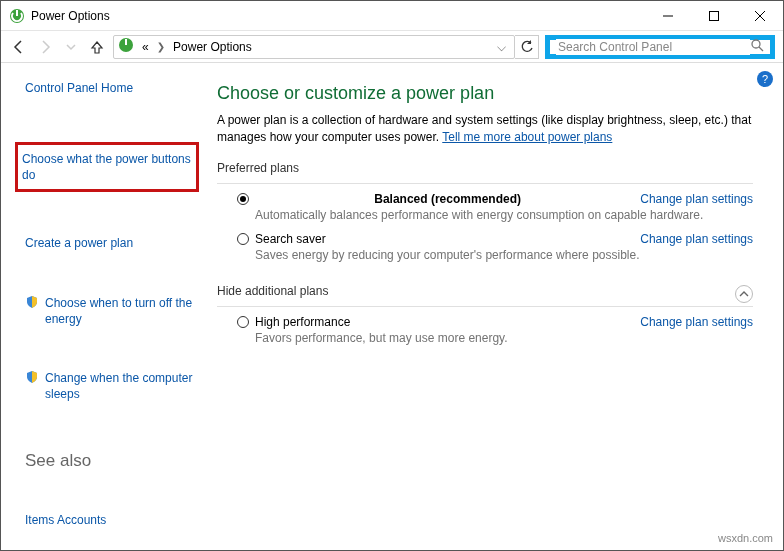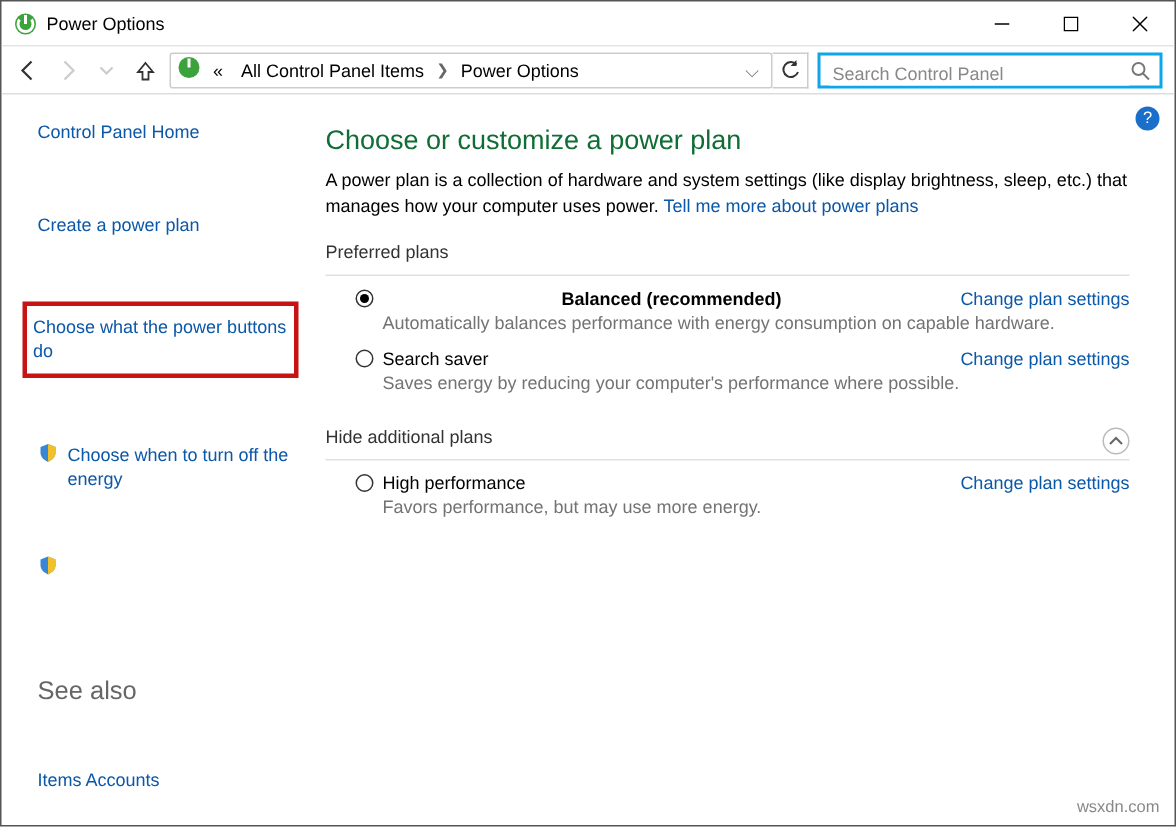--- a/index.html
+++ b/index.html
@@ -69,22 +69,22 @@
   .refresh-btn {
     width: 24px; height: 24px;
     border: 1px solid #ccc;
     border-left: none;
     display: flex; align-items: center; justify-content: center;
     color: #555;
     margin-left: -6px;
   }
   .searchbox {
     width: 230px; height: 24px;
-    border: 2px solid #0ea5e9;
-    display: flex; align-items: flex-end;
+    border: 5px solid #0ea5e9;
+    display: flex; align-items: center;
     padding: 0 6px;
     color: #777;
   }
   .searchbox input {
     border: none; outline: none; flex: 1; font-size: 12px; color: #000;
   }
   .searchbox input::placeholder { color: #888; }
 
   .help-icon {
     position: absolute;
@@ -254,21 +254,20 @@
       </svg>
   </span>
   <div class="breadcrumb">
     <span>
       <svg width="16" height="16">
           <circle cx="8" cy="8" r="7" fill="#3ca23c"></circle>
           <rect x="7" y="2" width="2" height="6" fill="#fff"></rect>
         </svg>
     </span>
     <span class="crumb">«</span>
-    <span class="crumb">All Control Panel Items</span>
     <span class="chev">❯</span>
     <span class="crumb">Power Options</span>
     <span class="drop">⌵</span>
   </div>
   <div class="refresh-btn">
     <svg width="14" height="14">
         <path d="M11 3 A5 5 0 1 0 12 8" fill="none" stroke="#333" stroke-width="1.3"></path>
         <path d="M11 0 L11 4 L7 4 Z" fill="#333"></path>
       </svg>
   </div>
@@ -283,56 +282,57 @@
   </div>
 </div>
 
 <div class="help-icon">?</div>
 
 <div class="content">
 
   <div class="sidebar">
     <a class="cp-home">Control Panel Home</a>
 
+    <div class="side-item highlight">
+      <span>Choose what the power buttons do</span>
+    </div>
+
     <div class="side-item">
       <span>Create a power plan</span>
-    </div>
-
-    <div class="side-item highlight">
-      <span>Choose what the power buttons do</span>
     </div>
 
     <div class="side-item">
       <span class="side-icon">
         <svg viewBox="0 0 14 14">
             <path d="M7 1 L12 3 V7 C12 10 9 12 7 13 C5 12 2 10 2 7 V3 Z" fill="#3a86d6"></path>
             <path d="M7 1 L12 3 V7 C12 10 9 12 7 13 Z" fill="#f3c02a"></path>
           </svg>
       </span>
       <span>Choose when to turn off the energy</span>
     </div>
 
     <div class="side-item">
       <span class="side-icon">
         <svg viewBox="0 0 14 14">
             <path d="M7 1 L12 3 V7 C12 10 9 12 7 13 C5 12 2 10 2 7 V3 Z" fill="#3a86d6"></path>
             <path d="M7 1 L12 3 V7 C12 10 9 12 7 13 Z" fill="#f3c02a"></path>
           </svg>
       </span>
+      <span>Change when the computer sleeps</span>
     </div>
 
     <div class="seealso">See also</div>
     <a class="side-item">Items Accounts</a>
   </div>
 
   <div class="main">
     <h1>Choose or customize a power plan</h1>
     <div class="desc">
       <span>A power plan is a collection of hardware and system settings (like display brightness, sleep, etc.) that manages how your computer uses power.</span>
-      <a class="link" style="">Tell me more about power plans</a>
+      <a class="link" style="text-decoration:underline">Tell me more about power plans</a>
     </div>
 
     <div class="section-row" style="margin-top:14px">
       <span class="section-label grow">Preferred plans</span>
     </div>
 
     <div class="plan">
       <div class="plan-head">
         <span class="radio sel"></span>
         <span class="plan-name grow">Balanced (recommended)</span>

